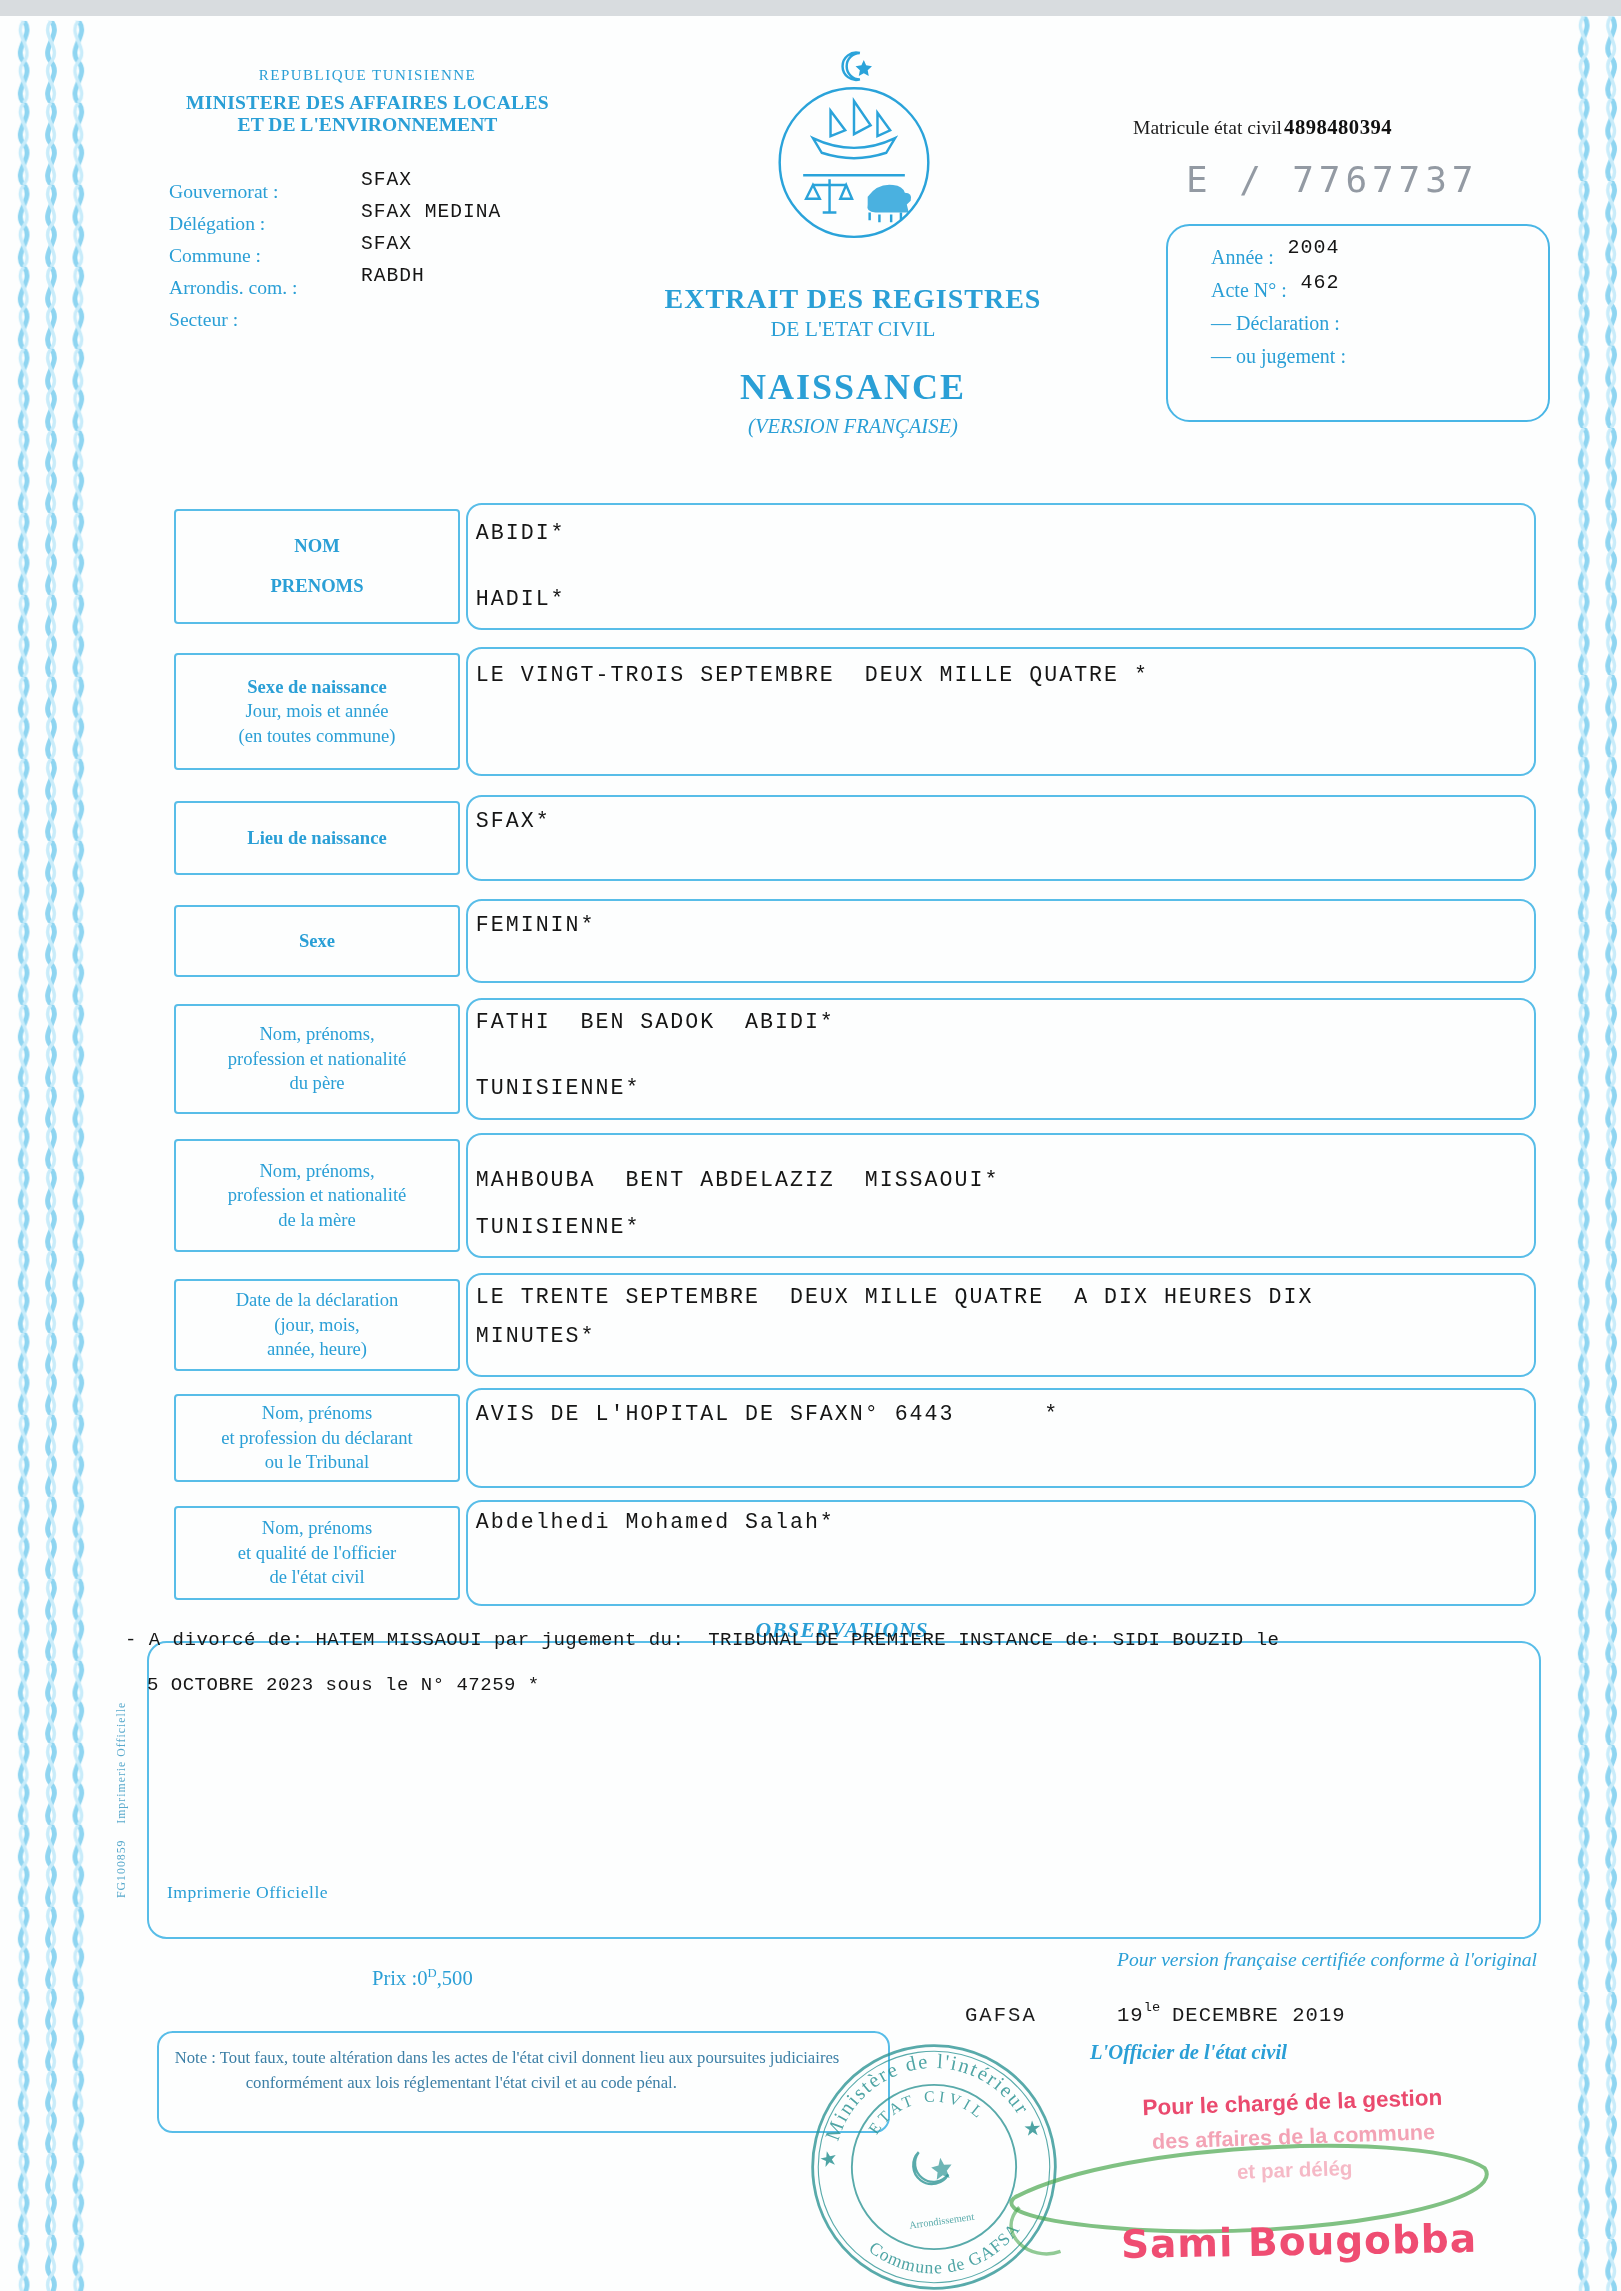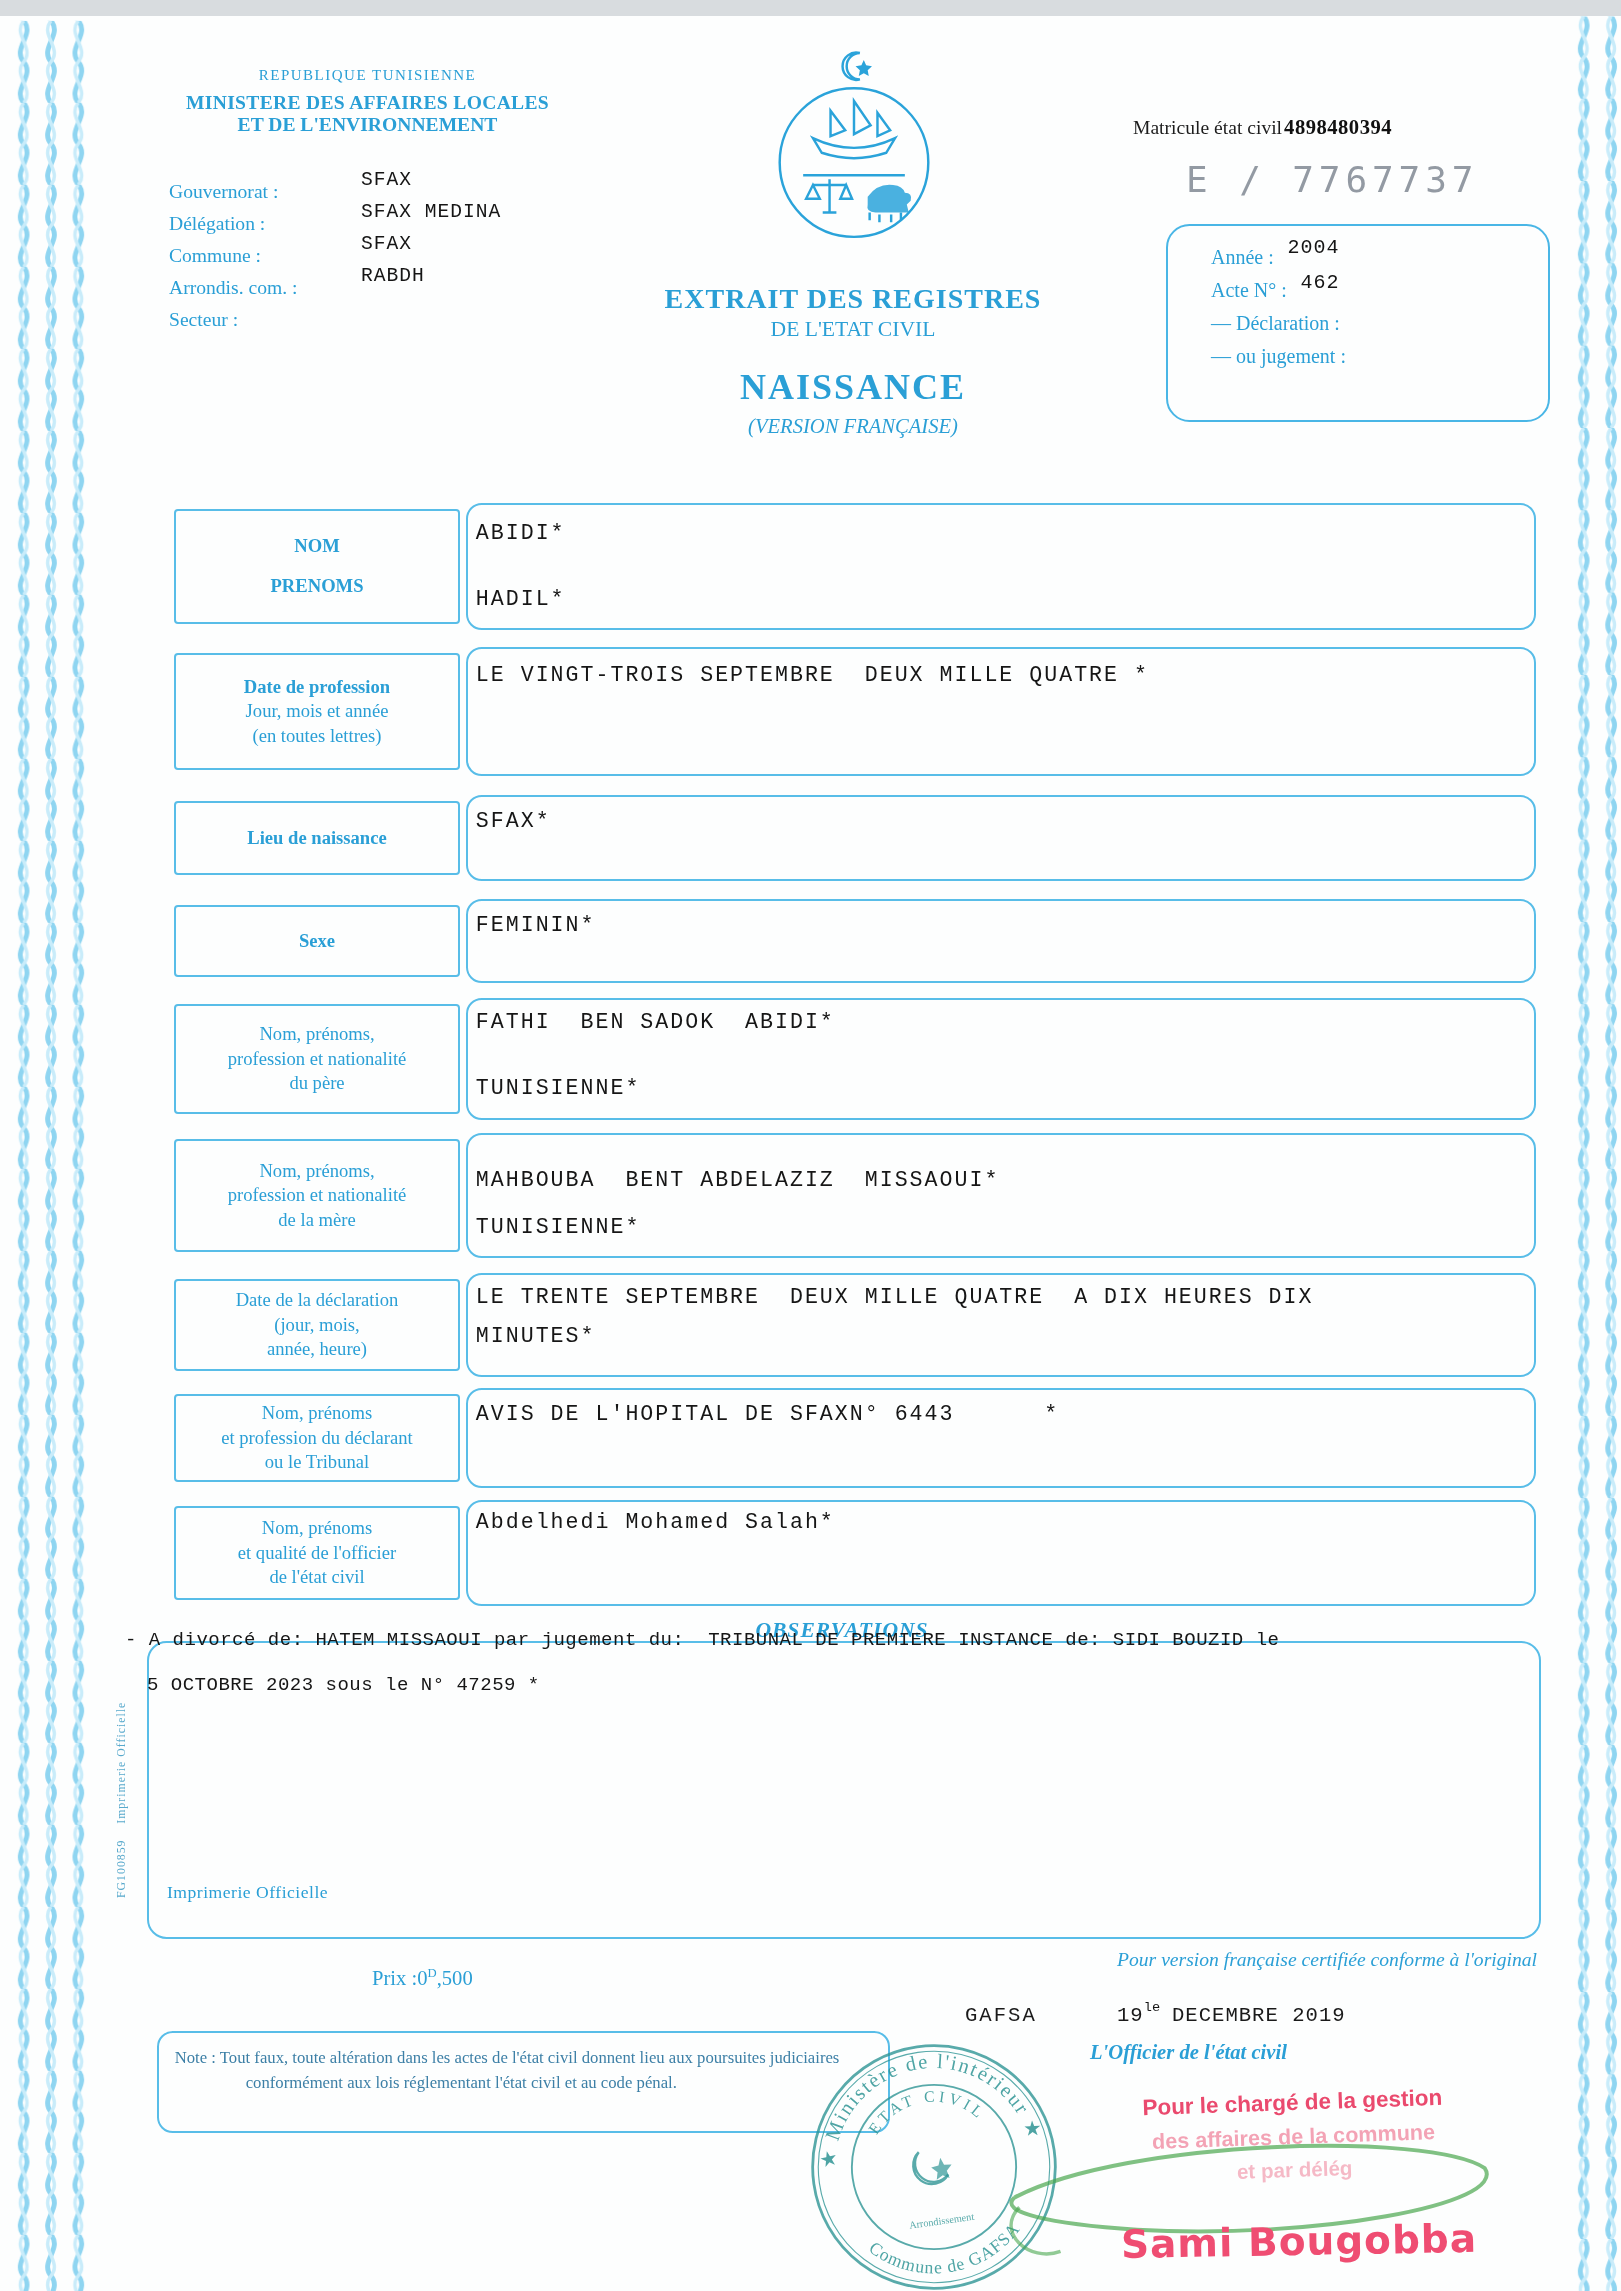--- a/index.html
+++ b/index.html
@@ -157,23 +157,23 @@
       <div class="b" style="margin-top:15.7px">PRENOMS</div>
     </div>
     <div class="valbox">
       <div class="val" style="top:15.7px">ABIDI*</div>
       <div class="val" style="top:82px">HADIL*</div>
     </div>
   </div>
 
   <div class="row" style="top:631px;height:129px">
     <div class="lblbox">
-      <div class="b">Date de profession</div>
+      <div class="b">Sexe de naissance</div>
       <div>Jour, mois et année</div>
-      <div>(en toutes lettres)</div>
+      <div>(en toutes commune)</div>
     </div>
     <div class="valbox">
       <div class="val" style="top:13.7px">LE VINGT-TROIS SEPTEMBRE  DEUX MILLE QUATRE *</div>
     </div>
   </div>
 
   <div class="row" style="top:779px;height:86px">
     <div class="lblbox">
       <div class="b">Lieu de naissance</div>
     </div>

